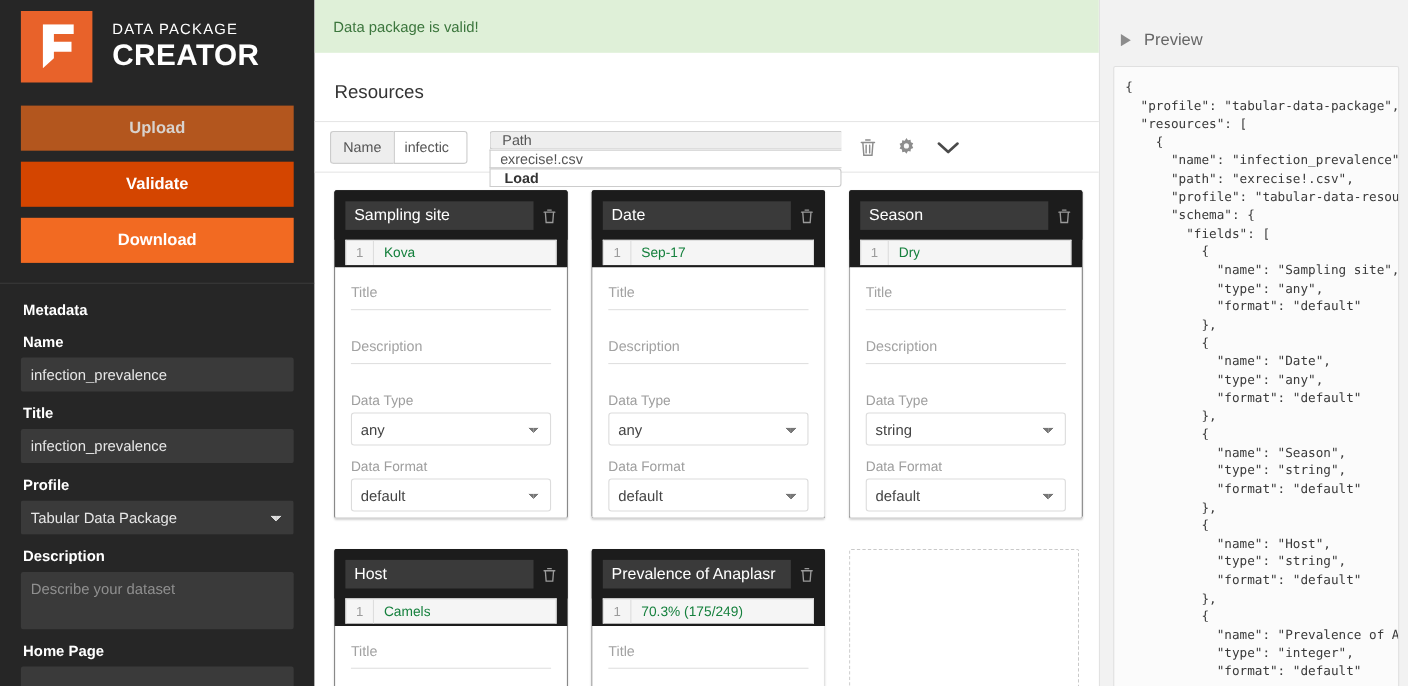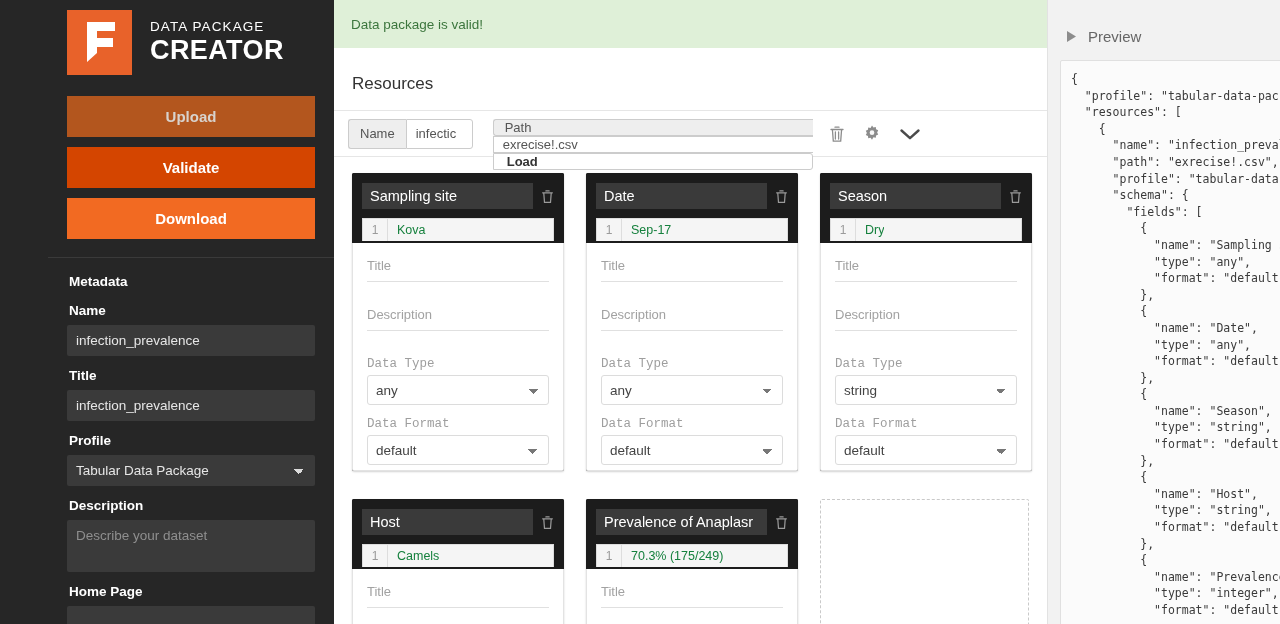--- a/index.html
+++ b/index.html
@@ -8,21 +8,21 @@
     font-family:"Liberation Sans", sans-serif;
     background:#ffffff;
     -webkit-font-smoothing:antialiased;
   }
   .app{display:flex;width:1280px;height:624px;}
 
   
   .sidebar{
     width:286px;min-width:286px;height:624px;
     background:#262626;
-    overflow:hidden;position:relative;padding-left:48px;
+    overflow:hidden;position:relative;
   }
   .brand{display:flex;align-items:center;padding:10px 0 0 19px;height:64px;}
   .logo-mark{
     width:65px;height:65px;background:#e8622a;
     display:flex;align-items:center;justify-content:center;position:relative;
   }
   .logo-mark svg{display:block;}
   .brand-text{margin-left:18px;line-height:1;}
   .brand-line1{
     color:#ffffff;font-size:13.5px;letter-spacing:1.1px;font-weight:400;
@@ -154,21 +154,21 @@
   }
   .f-line{
     border:0;border-bottom:1px solid #e0e0e0;width:100%;
     font-size:13px;color:#555;padding:3px 0 8px 0;outline:none;
     font-family:"Liberation Sans", sans-serif;background:transparent;
     box-sizing:border-box;
   }
   .f-line::placeholder{color:#a2a2a2;}
   .f-gap-sm{height:22px;}
   .f-gap-lg{height:26px;}
-  .f-label{font-size:12.5px;color:#9e9e9e;margin:0 0 4px 0;font-family:Liberation Mono, monospace;}
+  .f-label{font-size:12.5px;color:#9e9e9e;margin:0 0 4px 0;}
   .f-select{
     width:100%;height:30px;box-sizing:border-box;
     border:1px solid #dcdcdc;border-radius:3px;background:#fff;
     font-size:13.5px;color:#444;padding:0 8px;
     font-family:"Liberation Sans", sans-serif;outline:none;
     -webkit-appearance:none;appearance:none;margin-bottom:12px;
     background-image:
       linear-gradient(45deg,transparent 50%,#777 50%),
       linear-gradient(135deg,#777 50%,transparent 50%);
     background-position:calc(100% - 15px) 13px, calc(100% - 10px) 13px;

